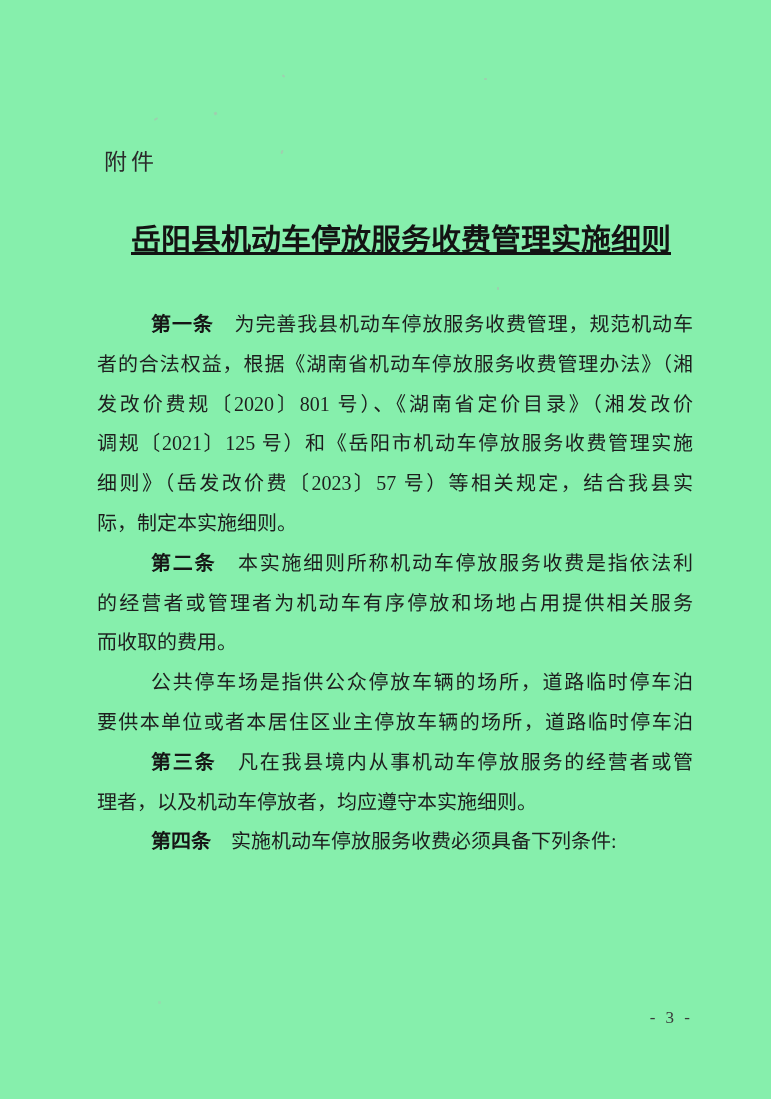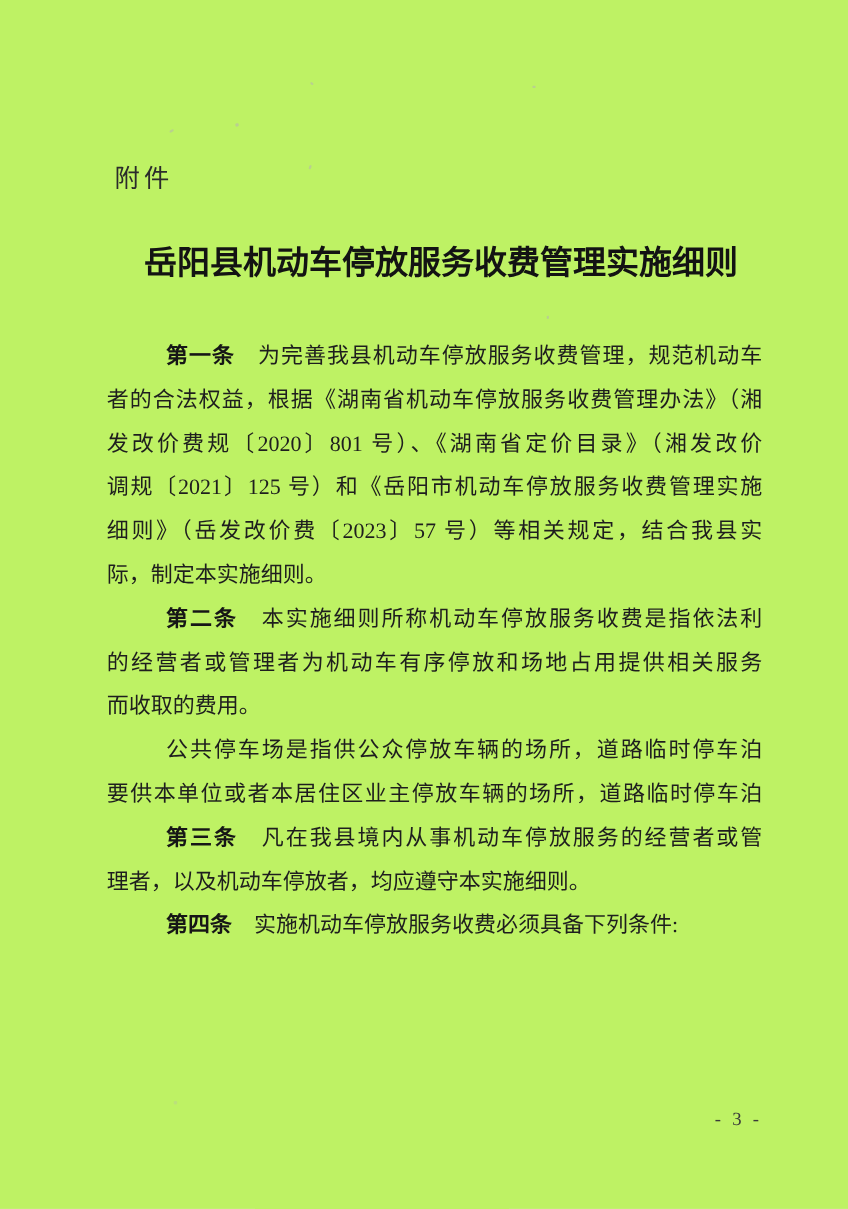--- a/index.html
+++ b/index.html
@@ -5,21 +5,21 @@
   html, body {
     margin: 0;
     padding: 0;
     background: #e9e9e9;
   }
   .page {
     position: relative;
     width: 771px;
     height: 1099px;
     margin: 0 auto;
-    background: #bef264;
+    background: #86efac;
     overflow: hidden;
     color: #1f1f1f;
   }
   .attachment {
     position: absolute;
     left: 104px;
     top: 143px;
     font-family: "Liberation Sans", "DejaVu Sans", sans-serif;
     font-size: 23px;
     letter-spacing: 4px;
@@ -101,21 +101,21 @@
   <div class="speck s1"></div>
   <div class="speck s2"></div>
   <div class="speck s3"></div>
   <div class="speck s4"></div>
   <div class="speck s5"></div>
   <div class="speck s6"></div>
   <div class="speck s7"></div>
 
   <div class="attachment">附件</div>
 
-  <h1 class="doc-title" style="margin:0;">岳阳县机动车停放服务收费管理实施细则</h1>
+  <h1 class="doc-title" style="margin:0;text-decoration:underline;">岳阳县机动车停放服务收费管理实施细则</h1>
 
   <div class="body-block">
 
     <div class="line indent fill"><span class="term">第一条</span><span>　为完善我县机动车停放服务收费管理，规范机动车</span></div>
 
 
     <div class="line fill"><span>者的合法权益，根据《湖南省机动车停放服务收费管理办法》（湘</span></div>
 
     <div class="line fill"><span>发改价费规〔2020〕801 号）、《湖南省定价目录》（湘发改价</span></div>
 

